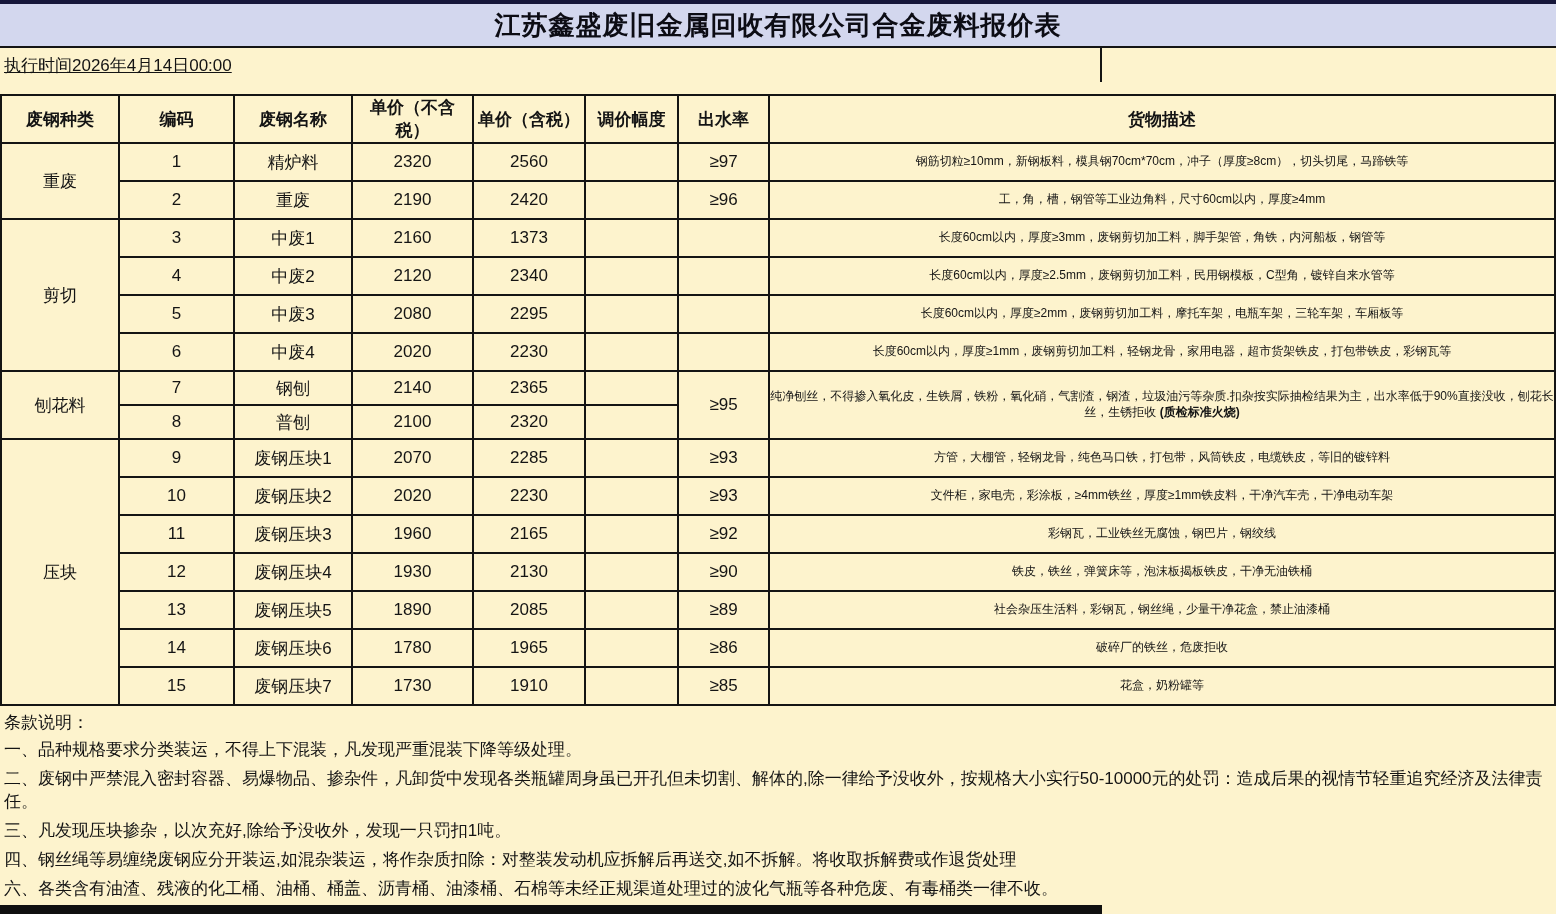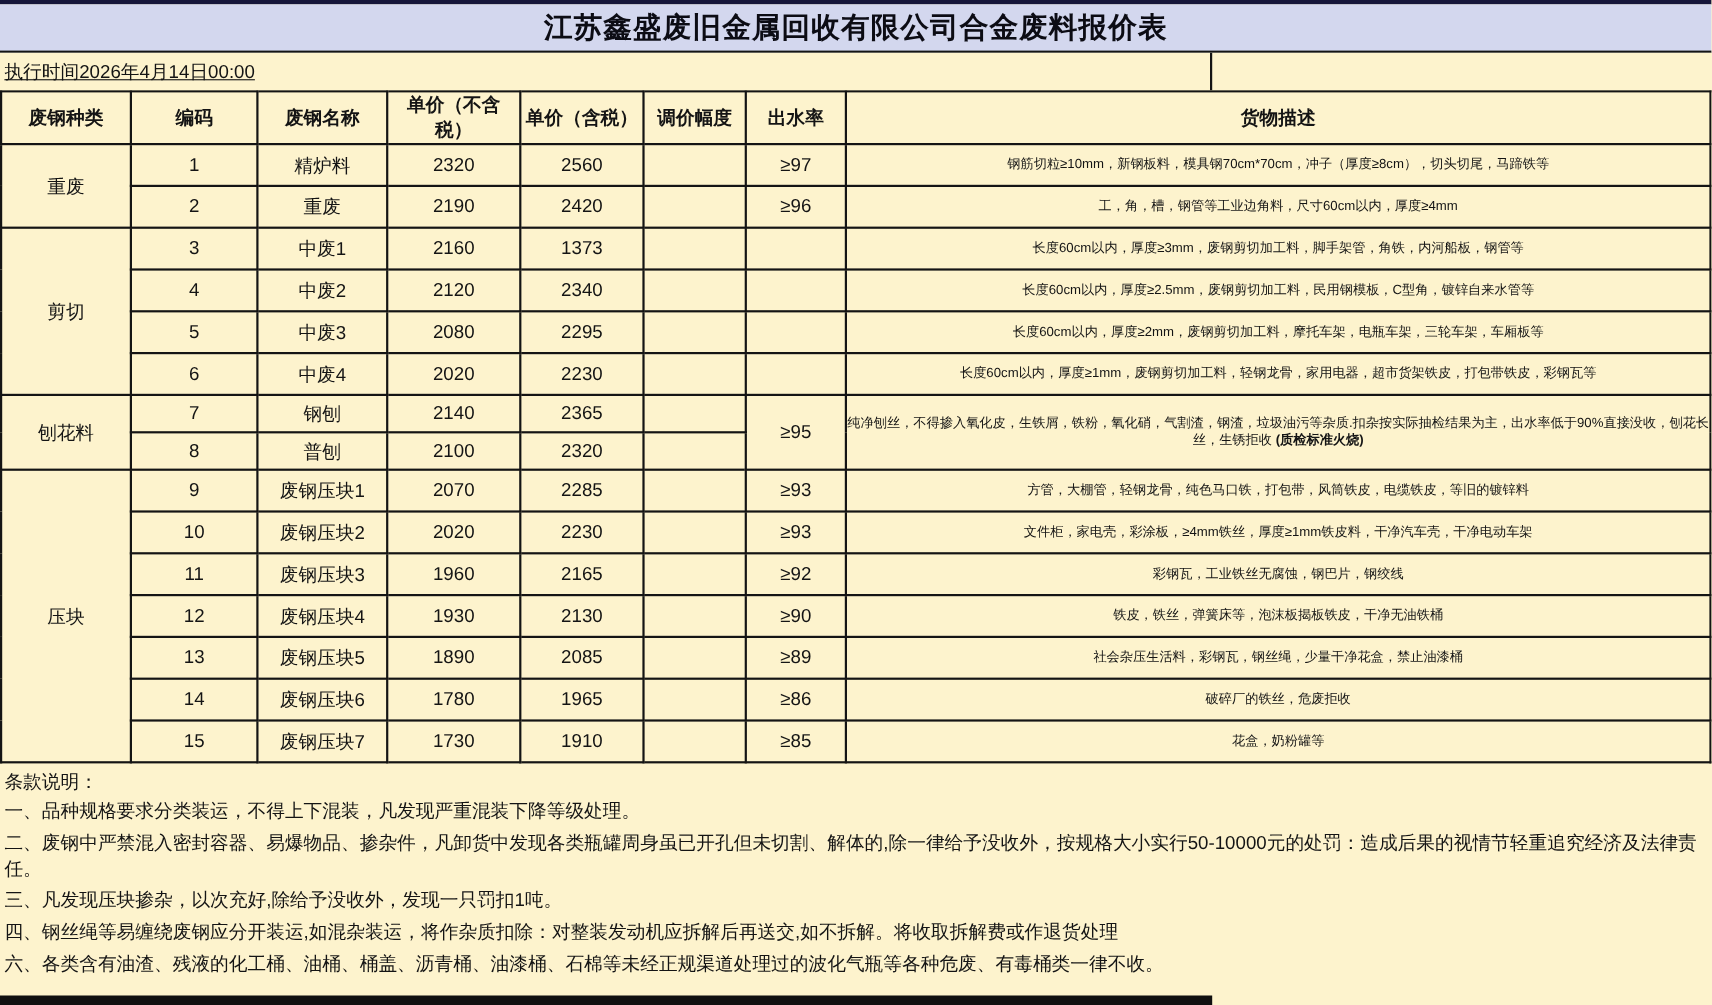--- a/index.html
+++ b/index.html
@@ -27,20 +27,21 @@
     font-size:17px;
     position:relative;
     background:#fdf3cd;
     text-decoration:underline;
   }
   .exec-divider{position:absolute;left:1100px;top:0;bottom:0;width:2px;background:#141414;}
   table.price-table{
     width:1556px;
     border-collapse:collapse;
     table-layout:fixed;
+    margin-top:12px;
   }
   .price-table th,.price-table td{
     border:2px solid #141414;
     background:#fdf3cd;
     padding:0 4px;
     height:32px;
     font-size:17px;
     color:#141414;
     overflow:hidden;
   }

